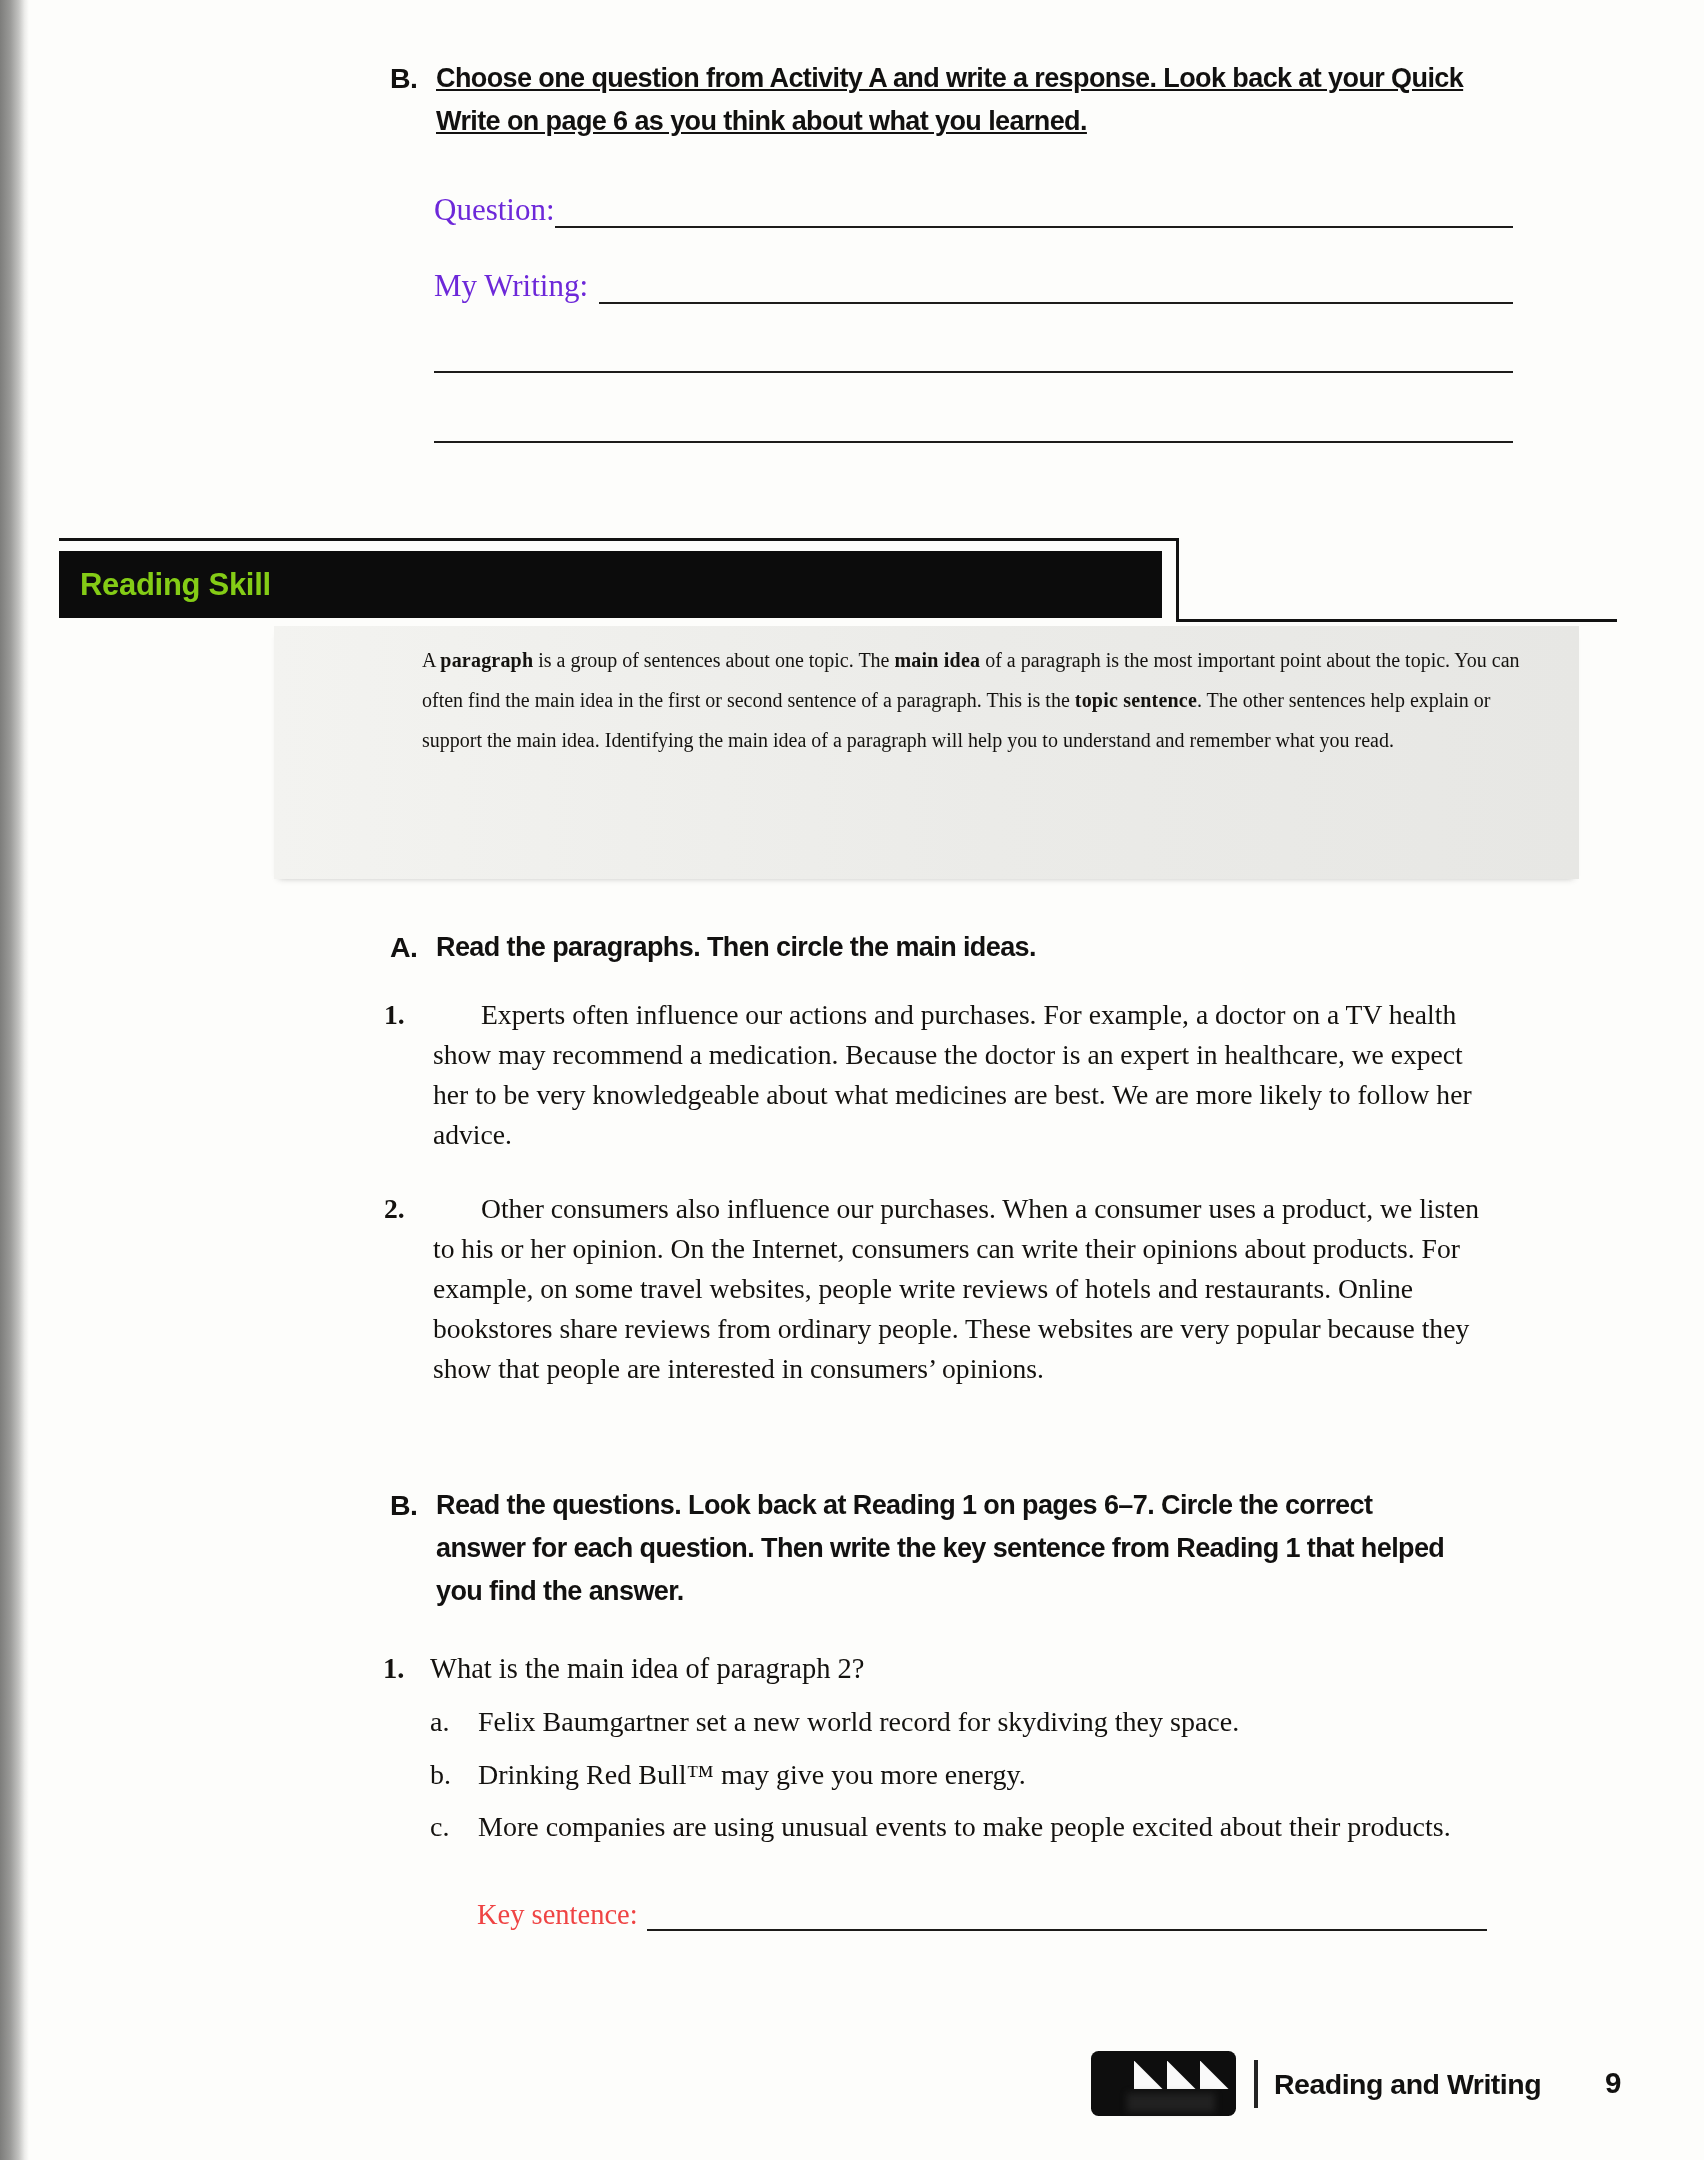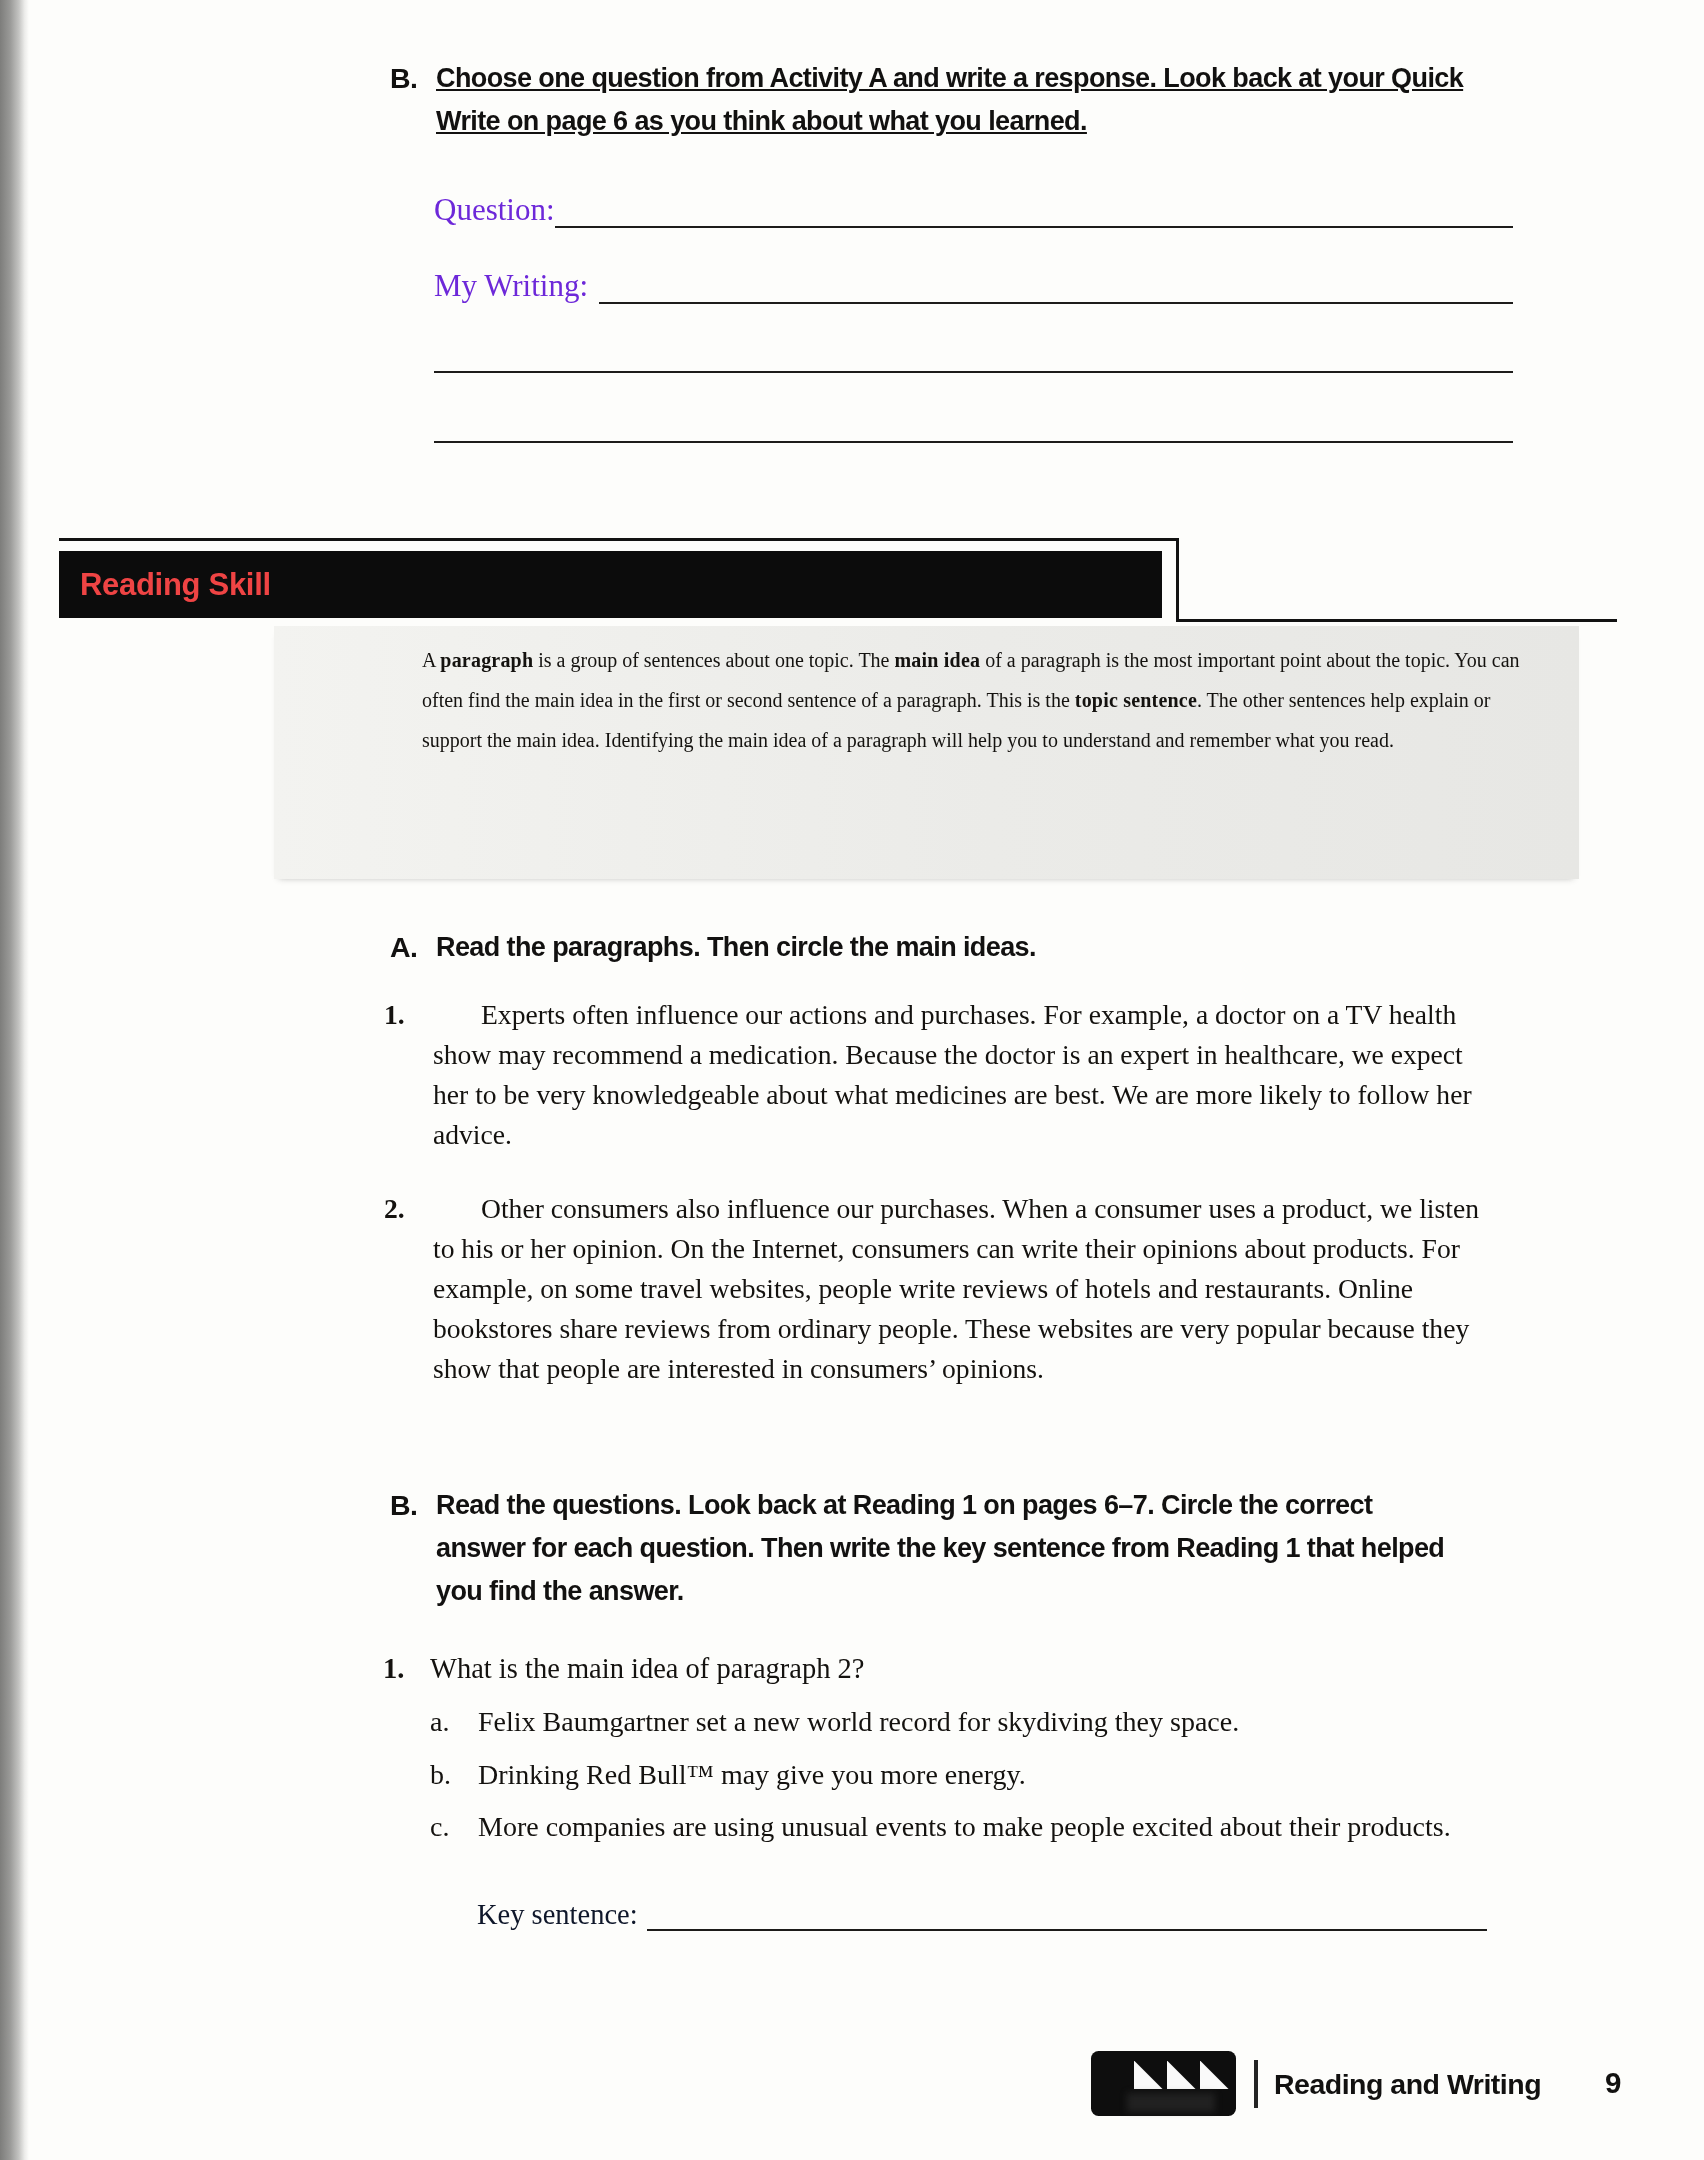--- a/index.html
+++ b/index.html
@@ -33,21 +33,21 @@
 
   .serif-label{font-size:31px;color:#6d28d9;}
   .fill-row{display:flex;align-items:flex-end;}
   .wline{flex:1;border-bottom:2.9px solid #1d1c1a;height:38px;}
   .blank-line{border-bottom:2.9px solid #1d1c1a;}
 
   
   .banner-topline{left:59px;top:538px;width:1117px;height:2.9px;background:#121212;}
   .banner{
     left:59px;top:551px;width:1103px;height:67px;
-    background:#0c0c0c;color:#ef4444;
+    background:#0c0c0c;color:#84cc16;
     display:flex;align-items:center;
     font-family:"Liberation Sans", sans-serif;font-weight:bold;
   }
   .banner-label{margin-left:21px;font-size:31px;letter-spacing:-0.3px;}
   .banner-title{position:absolute;left:325px;font-size:29.5px;letter-spacing:-0.5px;}
   .banner-vline{left:1176px;top:538px;width:2.9px;height:84px;background:#121212;}
   .banner-hline{left:1176px;top:619px;width:441px;height:2.9px;background:#121212;}
 
   
   .skillbox{
@@ -66,21 +66,21 @@
   .para .pnum{flex:0 0 49px;font-weight:bold;}
   .para .ptext{width:1046px;text-indent:48px;}
 
   .question-row{display:flex;font-size:28.5px;line-height:40px;color:#14120f;}
   .question-row .qnum{flex:0 0 47px;font-weight:bold;}
 
   .option{display:flex;font-size:28px;line-height:40px;color:#14120f;}
   .option .letter{flex:0 0 48px;}
   .option .otext{width:1032px;}
 
-  .keyrow{display:flex;align-items:flex-end;font-size:28.5px;color:#0f172a;}
+  .keyrow{display:flex;align-items:flex-end;font-size:28.5px;color:#ef4444;}
   .keyrow .wline{margin-left:9.5px;height:34px;}
 
   
   .logo{
     left:1091px;top:2051px;width:145px;height:65px;
     background:#0e0e0e;border-radius:7.6px;
   }
   .logo .tri{
     position:absolute;top:9.5px;width:28.5px;height:28.5px;background:#fafafa;
     clip-path:polygon(0 0,100% 100%,0 100%);

